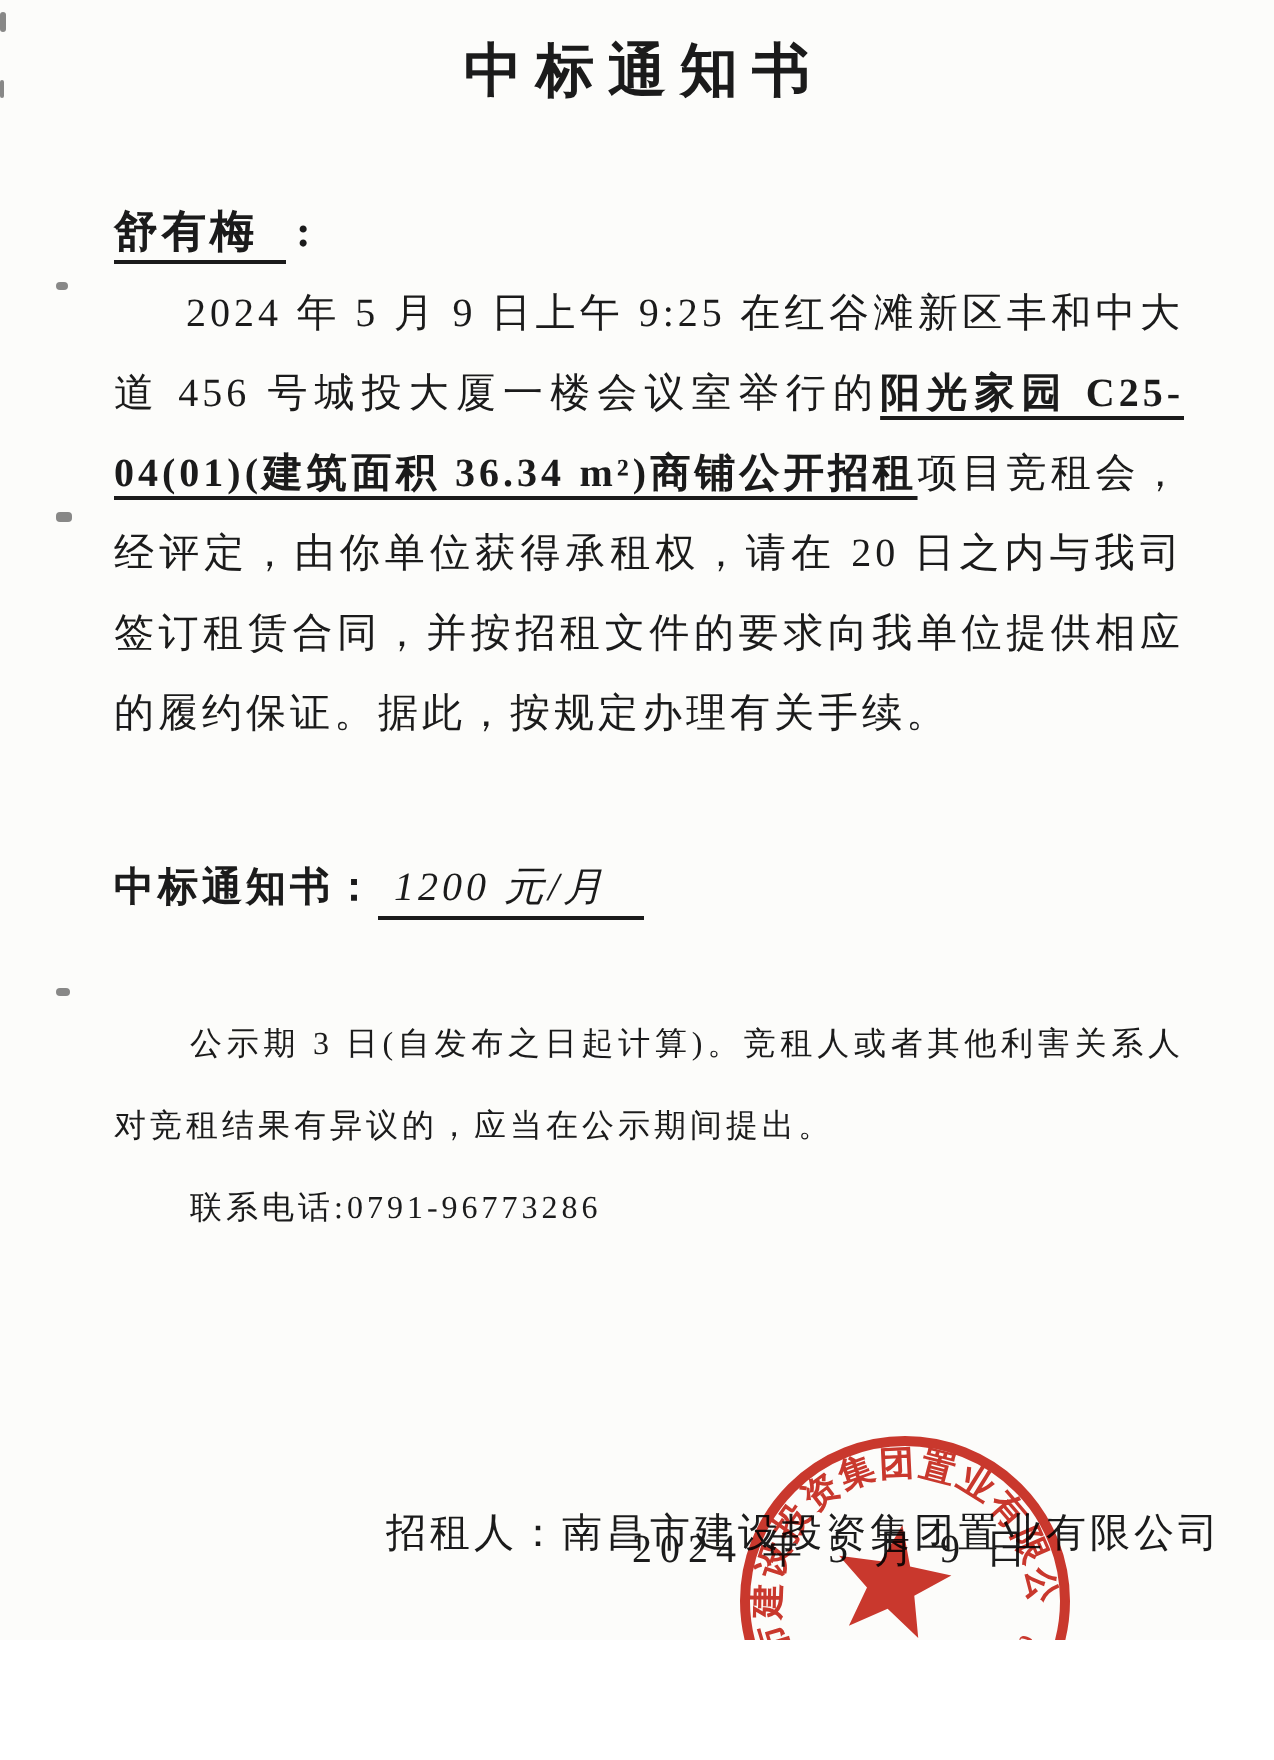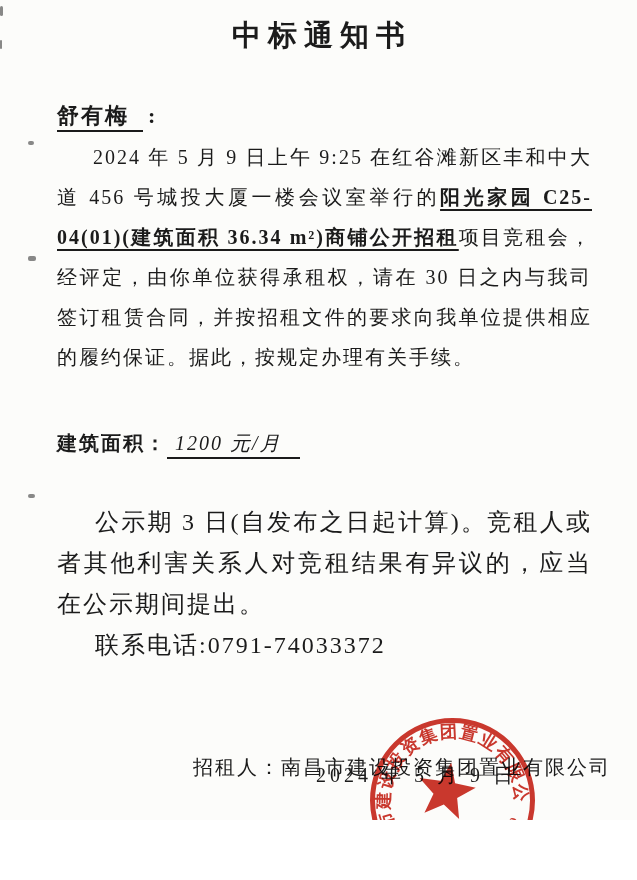--- a/index.html
+++ b/index.html
@@ -44,21 +44,21 @@
     font-size:20px;letter-spacing:2px;
   }
   .result .label{font-weight:bold;}
   .result .value{
     border-bottom:2px solid #1b1b1b;
     padding:0 18px 3px 8px;
     font-style:italic;
   }
   .notice{position:absolute;left:57px;top:502px;width:535px;}
   .notice p{
-    margin:0;font-size:24px;line-height:41px;letter-spacing:2px;
+    margin:0;font-size:16px;line-height:41px;letter-spacing:2px;
     text-align:justify;text-indent:38px;font-family:Liberation Serif, serif;
   }
   .sig{
     position:absolute;font-size:20px;letter-spacing:2px;line-height:30px;
   }
   #sigLessor{left:193px;top:752px;}
   #sigDate{left:316px;top:760px;letter-spacing:4px;}
   .seal{
     position:absolute;left:365px;top:712px;
     mix-blend-mode:multiply;opacity:.93;
@@ -75,29 +75,29 @@
 <body>
 
 <div class="page" style="background: rgb(252, 252, 250); color: rgb(27, 27, 27);">
 
   <h1 class="title">中标通知书</h1>
 
   <div class="recipient">
     <span class="name">舒有梅</span><span class="colon">:</span>
   </div>
 
-  <p class="para" id="para1"><span>2024 年 5 月 9 日上午 9:25 在红谷滩新区丰和中大道 456 号城投大厦一楼会议室举行的</span><span class="em">阳光家园 C25-04(01)(建筑面积 36.34 m²)商铺公开招租</span><span>项目竞租会，经评定，由你单位获得承租权，请在 30 日之内与我司签订租赁合同，并按招租文件的要求向我单位提供相应的履约保证。据此，按规定办理有关手续。</span></p>
+  <p class="para" id="para1"><span>2024 年 5 月 9 日上午 9:25 在红谷滩新区丰和中大道 456 号城投大厦一楼会议室举行的</span><span class="em">阳光家园 C25-04(01)(建筑面积 36.34 m²)商铺公开招租</span><span>项目竞租会，经评定，由你单位获得承租权，请在 20 日之内与我司签订租赁合同，并按招租文件的要求向我单位提供相应的履约保证。据此，按规定办理有关手续。</span></p>
 
   <div class="result">
-    <span class="label">建筑面积：</span><span class="value">1200 元/月</span>
+    <span class="label">中标通知书：</span><span class="value">1200 元/月</span>
   </div>
 
   <div class="notice">
     <p>公示期 3 日(自发布之日起计算)。竞租人或者其他利害关系人对竞租结果有异议的，应当在公示期间提出。</p>
-    <p>联系电话:0791-74033372</p>
+    <p>联系电话:0791-96773286</p>
   </div>
 
   <div class="sig" id="sigLessor">招租人：南昌市建设投资集团置业有限公司</div>
   <div class="sig" id="sigDate">2024 年 5 月 9 日</div>
 
   <svg class="seal" width="176" height="176" viewBox="0 0 176 176" aria-hidden="true">
     <defs>
       <path id="arc-top" d="M29.1 112.1 A63 63 0 1 1 145.9 112.1" fill="none"></path>
       <path id="arc-bottom" d="M29.5 122 A67 67 0 0 0 145.5 122" fill="none"></path>
     </defs>

